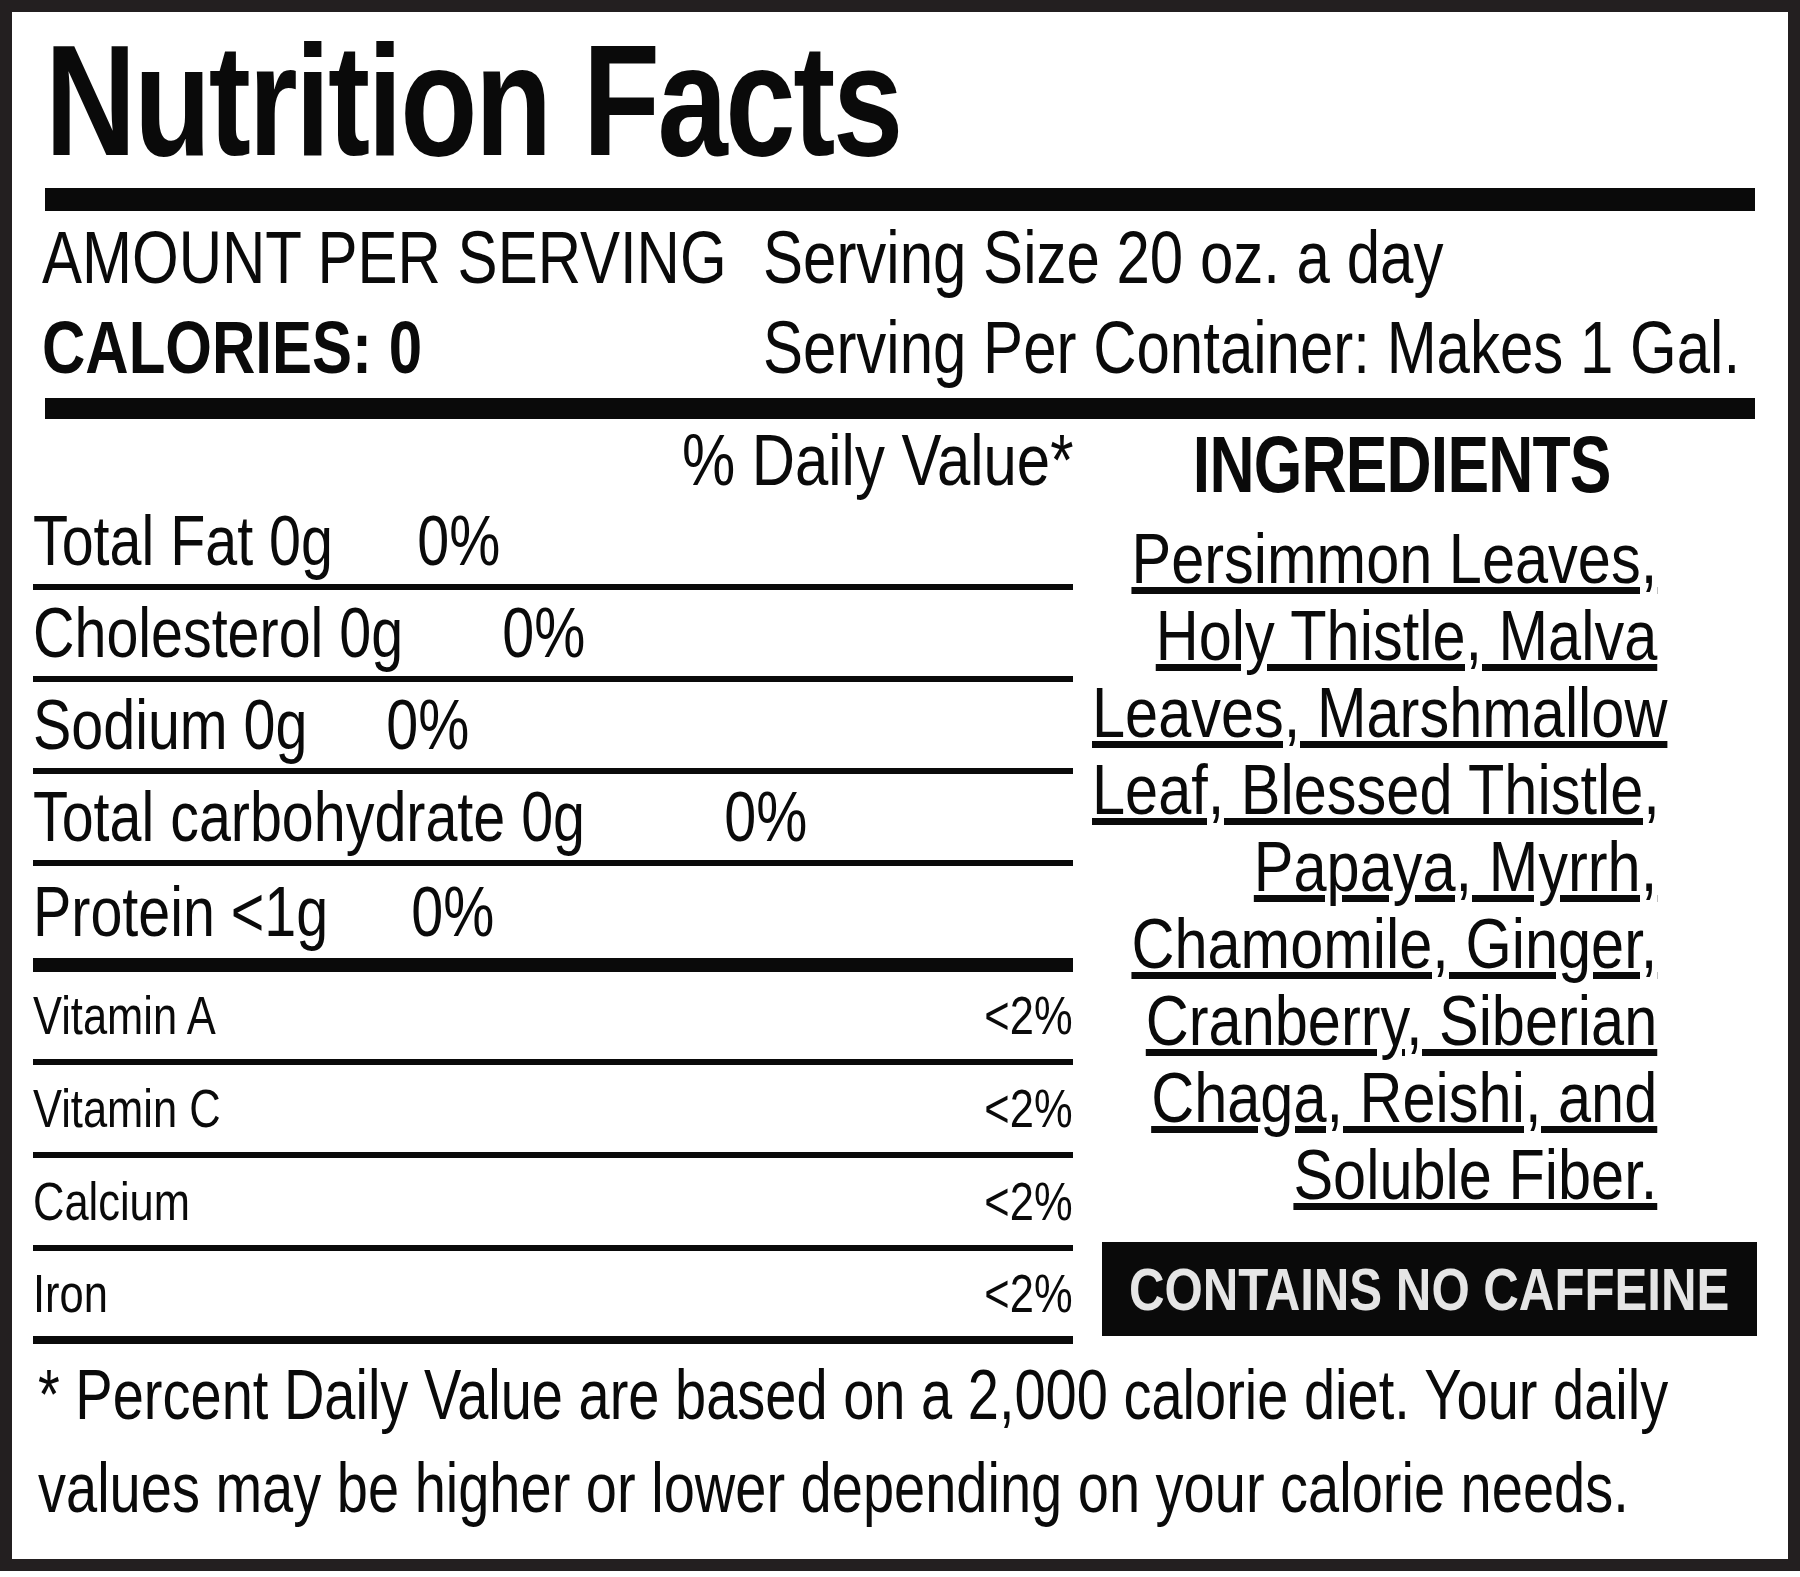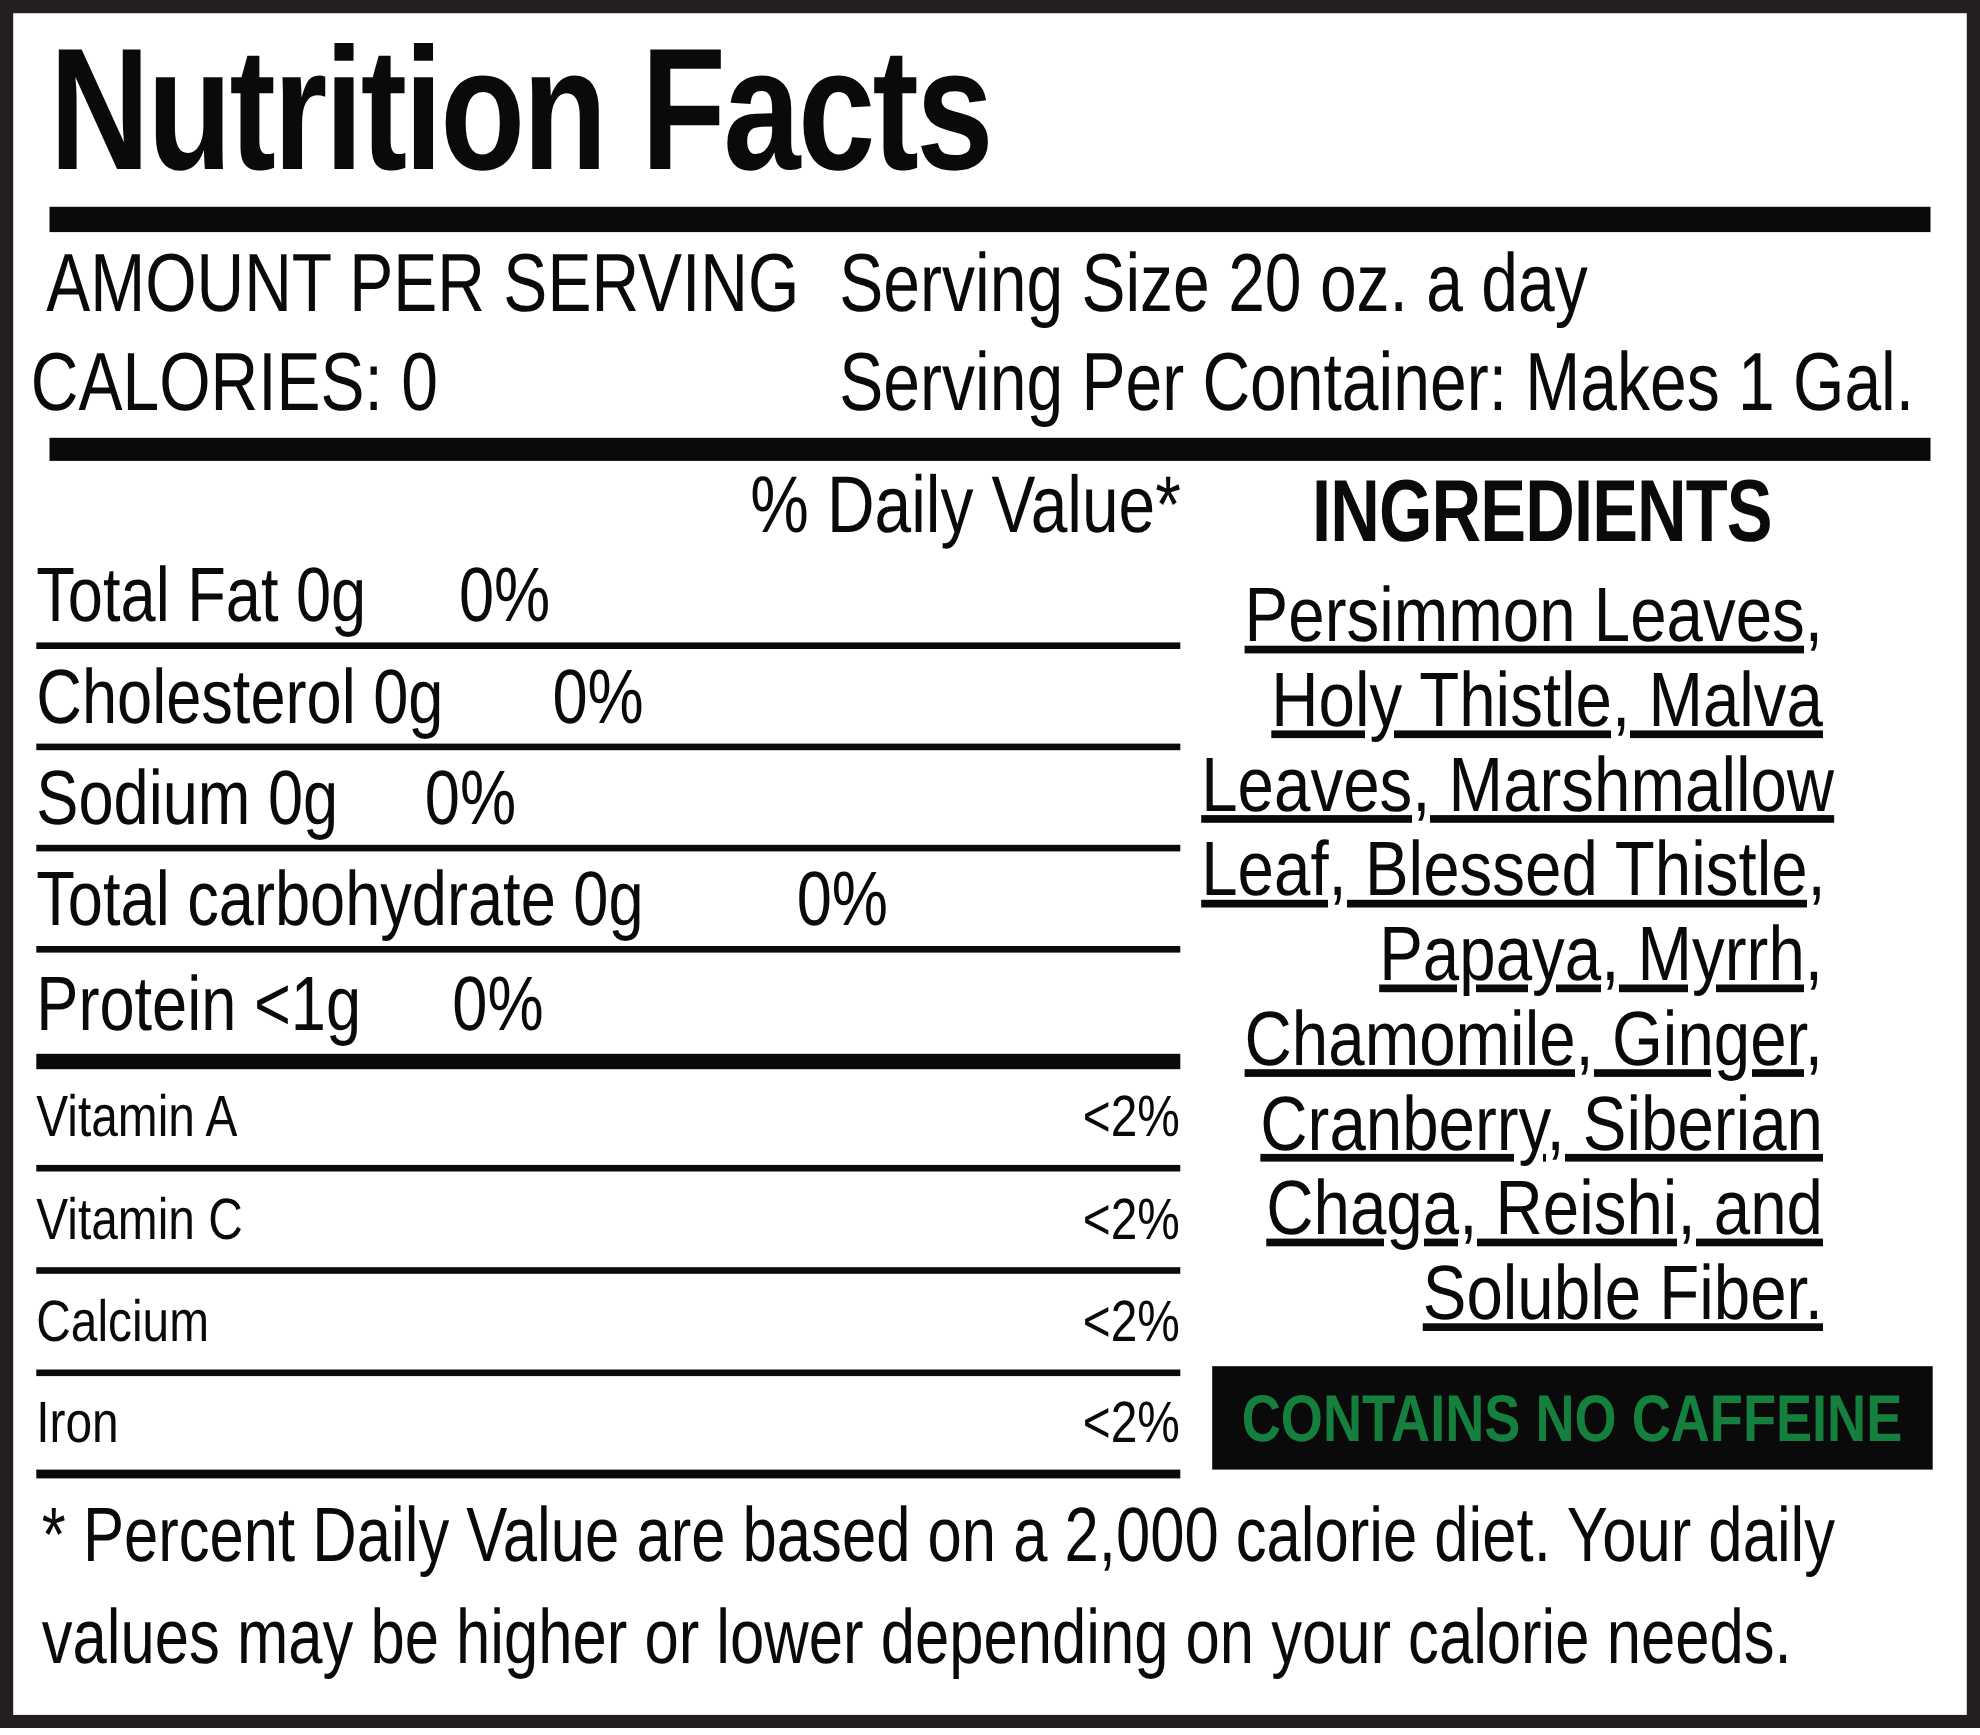--- a/index.html
+++ b/index.html
@@ -26,21 +26,21 @@
     font-size: 158px; font-weight: 700; line-height: 160px;
     letter-spacing: -3px; white-space: nowrap;
     transform: scaleX(.80); transform-origin: 0 0;
   }
   .rule-title { position: absolute; left: 33px; top: 176px; width: 1710px; height: 23px; background: #0a0a0a; }
   .rule-full  { position: absolute; left: 33px; top: 386px; width: 1710px; height: 21px; background: #0a0a0a; }
 
   .hdr-line { position: absolute; font-size: 75px; line-height: 80px; white-space: nowrap; }
   .hdr-line > span { display: inline-block; transform: scaleX(.80); transform-origin: 0 50%; white-space: nowrap; }
   .hdr-amount    { left: 30px;  top: 205px; }
-  .hdr-calories  { left: 16px;  top: 295px; }
+  .hdr-calories  { left: 30px;  top: 295px; font-weight: bold; }
   .hdr-ssize     { left: 751px; top: 205px; }
   .hdr-spc       { left: 751px; top: 295px; }
 
   .facts-col { position: absolute; left: 21px; top: 410px; width: 1040px; }
   .dv-header { height: 76px; line-height: 76px; font-size: 73px; text-align: right; }
   .nutrient-row {
     display: flex; justify-content: flex-start; align-items: center;
     height: 92px; box-sizing: border-box; border-bottom: 6px solid #0a0a0a;
     font-size: 70px; line-height: 86px;
   }
@@ -59,21 +59,21 @@
     transform: scaleX(.78); transform-origin: 0 50%;
   }
   .ingredients-text { margin-top: 13px; text-decoration: underline; }
   .ing-line {
     font-size: 70px; line-height: 77px; white-space: nowrap;
     transform: scaleX(.85); transform-origin: 0 50%;
   }
 
   .caffeine-badge {
     position: absolute; left: 1090px; top: 1230px; width: 655px; height: 94px;
-    background: #0a0a0a; color: #15803d;
+    background: #0a0a0a; color: #e5e5e5;
     display: flex; align-items: center; justify-content: center;
   }
   .caffeine-badge > span {
     font-size: 60px; font-weight: 700; white-space: nowrap;
     display: inline-block; transform: scaleX(.82); transform-origin: 50% 50%;
   }
 
   .footnote { position: absolute; left: 26px; top: 1337px; width: 1740px; }
   .footnote-line {
     font-size: 70px; line-height: 93px; white-space: nowrap;

